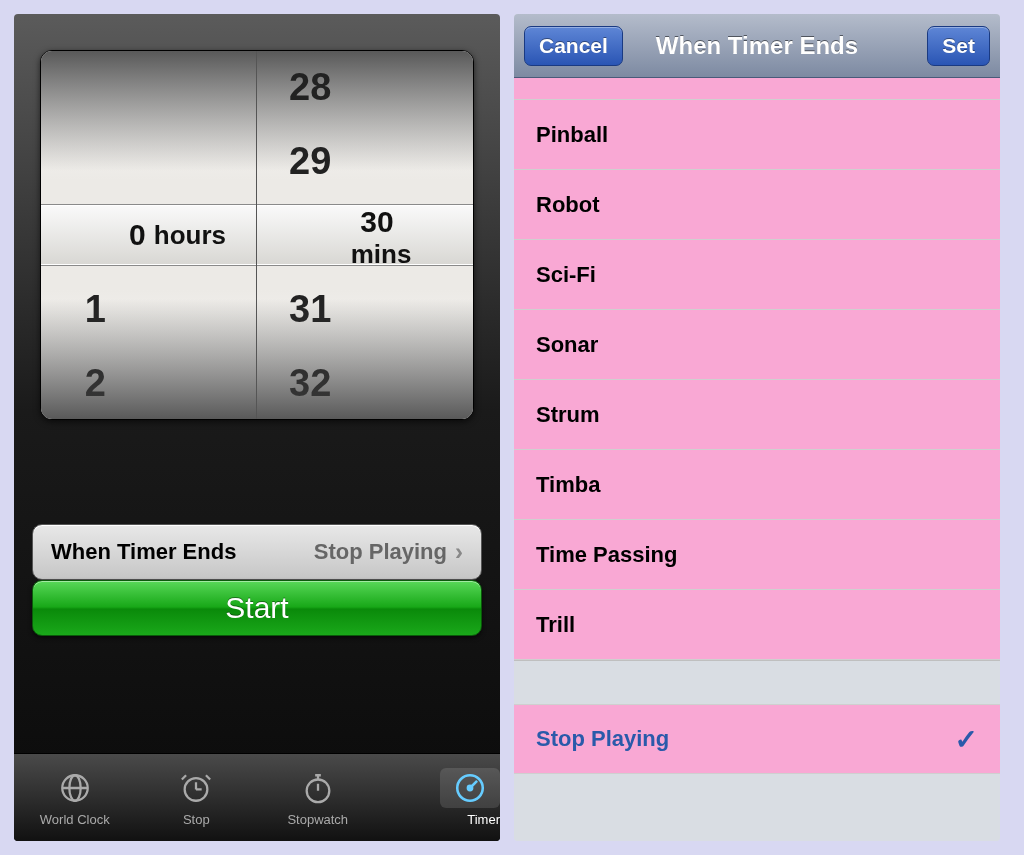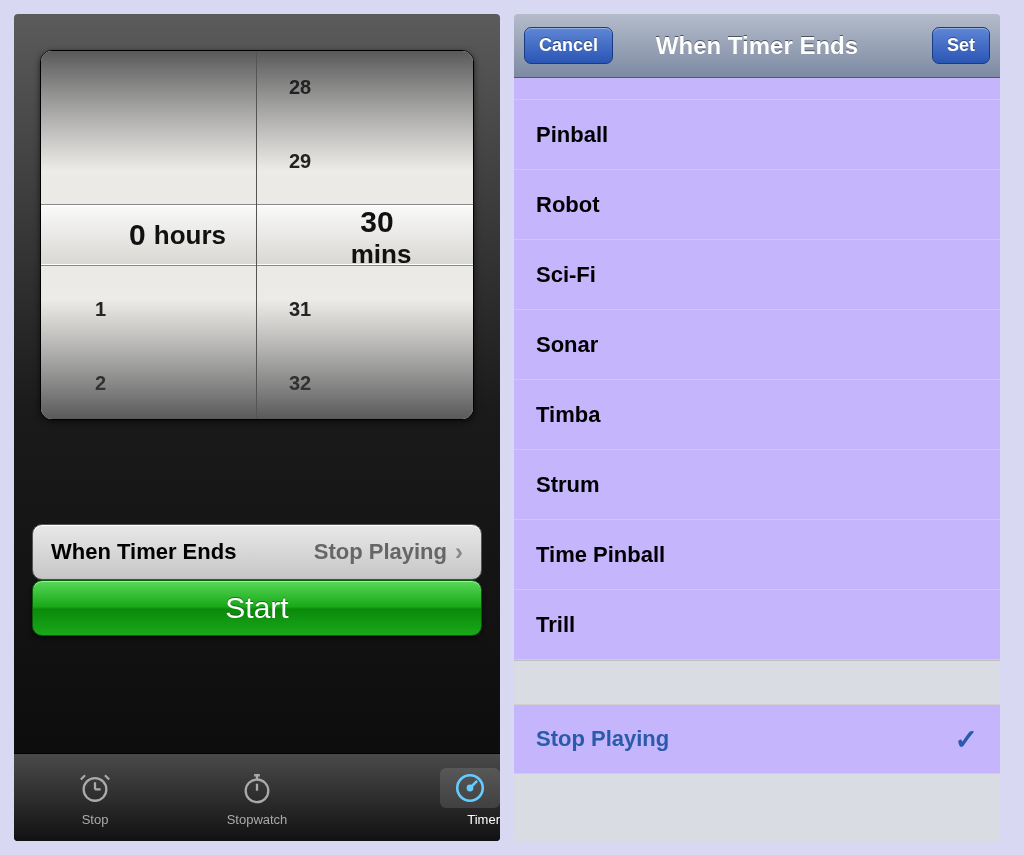--- a/index.html
+++ b/index.html
@@ -45,21 +45,21 @@
   .picker-col::before, .picker-col::after {
     content:''; position:absolute; left:0; right:0; height:120px; pointer-events:none;
   }
   .picker-col::before { top:0; background:linear-gradient(rgba(60,60,60,.85), rgba(200,200,200,0)); }
   .picker-col::after  { bottom:0; background:linear-gradient(rgba(200,200,200,0), rgba(60,60,60,.85)); }
   .picker-stack {
     position:absolute; left:0; right:0; top:50%; transform:translateY(-50%);
     display:flex; flex-direction:column; align-items:center;
   }
   .picker-item {
-    height: 74px; line-height: 74px; font-size: 20px; font-weight: bold; color:#222;
+    height: 74px; line-height: 74px; font-size: 38px; font-weight: bold; color:#222;
     width:100%; text-align:left; padding-left: 32px;
   }
   .picker-col.hours .picker-item { text-align:right; padding-right: 150px; padding-left:0; }
   .picker-selected-band {
     position:absolute; left:0; right:0; top:50%; transform:translateY(-50%);
     height: 62px;
     background: linear-gradient(#fafafa, #d8d7d3);
     border-top: 1px solid #8a8a8a;
     border-bottom: 1px solid #8a8a8a;
     box-shadow: inset 0 1px 0 #fff, inset 0 -1px 0 #fff;
@@ -123,33 +123,33 @@
   }
   .navtitle {
     position:absolute; left:0; right:0; text-align:center;
     font-size: 24px; font-weight:bold; color:#fff;
     text-shadow: 0 -1px 0 rgba(0,0,0,.5);
     pointer-events:none;
   }
   .navbtn {
     background: linear-gradient(#5e86d6, #2a55b4);
     border: 1px solid #1a3a82;
-    color:#fff; font-weight:bold; font-size:18px;
+    color:#fff; font-weight:bold; font-size:21px;
     padding: 7px 14px; border-radius:7px;
     box-shadow: inset 0 1px 0 rgba(255,255,255,.35);
     text-shadow: 0 -1px 0 rgba(0,0,0,.4);
   }
   .navbtn.right-btn { margin-left:auto; }
 
   .list {
     position:absolute; top:64px; left:0; right:0; bottom:0;
     background:#d9dde3;
   }
   .cell {
-    height: 70px; background:#c4b5fd;
+    height: 70px; background:#f9a8d4;
     border-bottom: 1px solid #cfcfcf;
     display:flex; align-items:center; padding:0 22px;
     font-size: 22px; font-weight:bold; color:#000;
   }
   .cell.first-partial { height: 22px; font-size:0; }
   .section-gap {
     height: 44px; background:#d9dde3;
     border-top: 1px solid #bfbfbf;
   }
   .cell.selected { color:#2a5aaa; border-top:1px solid #cfcfcf; border-bottom:1px solid #cfcfcf; }
@@ -193,20 +193,30 @@
     <span>When Timer Ends</span>
     <span class="value">Stop Playing</span>
     <span class="chevron">›</span>
   </div>
 
   <div class="row-btn start-btn">
     <span>Start</span>
   </div>
 
   <div class="tabbar">
+    <div class="tab">
+      <span class="icon-box">
+        <svg viewBox="0 0 24 24" fill="none" stroke="#aaa" stroke-width="1.6">
+            <circle cx="12" cy="12" r="9"></circle>
+            <ellipse cx="12" cy="12" rx="4" ry="9"></ellipse>
+            <line x1="3" y1="12" x2="21" y2="12"></line>
+          </svg>
+      </span>
+      <span>World Clock</span>
+    </div>
     <div class="tab">
       <span class="icon-box">
         <svg viewBox="0 0 24 24" fill="none" stroke="#aaa" stroke-width="1.6">
             <circle cx="12" cy="13" r="8"></circle>
             <line x1="12" y1="13" x2="12" y2="8"></line>
             <line x1="12" y1="13" x2="16" y2="13"></line>
             <line x1="5" y1="3" x2="2" y2="6"></line>
             <line x1="19" y1="3" x2="22" y2="6"></line>
           </svg>
       </span>
@@ -250,27 +260,27 @@
     <div class="cell">
         <span>Robot</span>
       </div>
     <div class="cell">
         <span>Sci-Fi</span>
       </div>
     <div class="cell">
         <span>Sonar</span>
       </div>
     <div class="cell">
+        <span>Strum</span>
+      </div>
+    <div class="cell">
         <span>Timba</span>
       </div>
     <div class="cell">
-        <span>Strum</span>
-      </div>
-    <div class="cell">
-        <span>Time Pinball</span>
+        <span>Time Passing</span>
       </div>
     <div class="cell">
         <span>Trill</span>
       </div>
     <div class="section-gap"></div>
     <div class="cell selected">
       <span>Stop Playing</span>
       <span class="check">✓</span>
     </div>
   </div>

